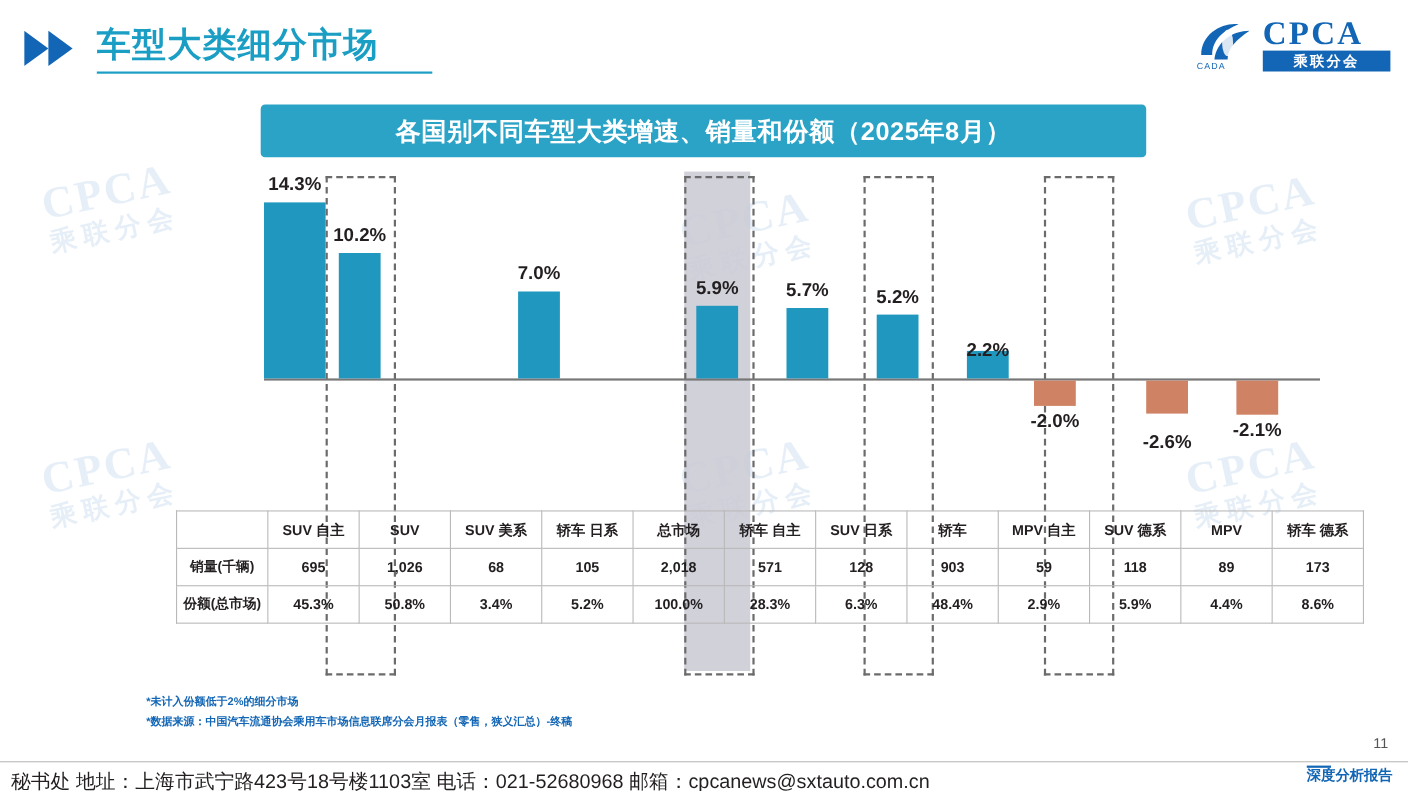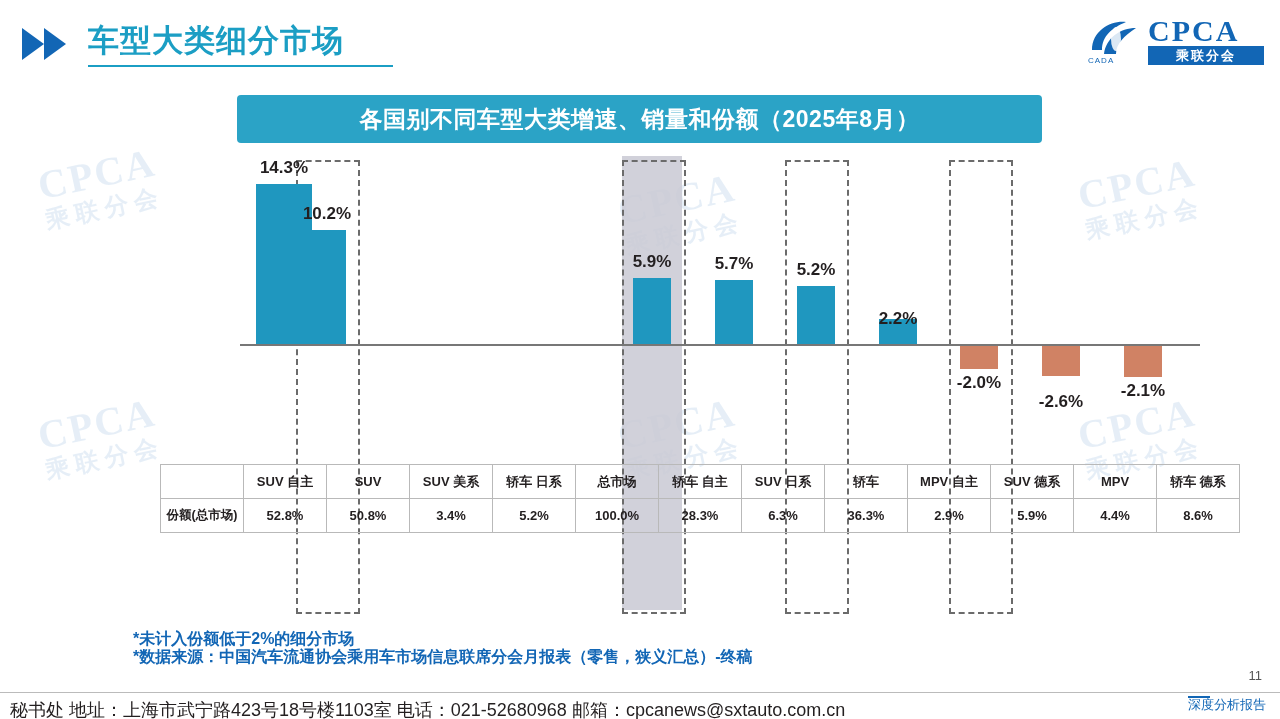--- a/index.html
+++ b/index.html
@@ -72,29 +72,29 @@
   .tbl td{
     border:1px solid #b9b9b9;
     font-size:13px;font-weight:bold;text-align:center;
     height:31px;color:#231f20;
   }
   .tbl td.rowhdr{font-size:12.5px;width:80px;}
   .tbl td.c{width:80px;}
   
   .notes{
     position:absolute;left:133px;top:630px;
-    font-size:16px;font-weight:bold;color:#1266b5;line-height:18px;
+    font-size:10px;font-weight:bold;color:#1266b5;line-height:18px;
   }
   
   .foot-line{position:absolute;left:0;top:692px;width:1280px;height:1px;background:#bbb;}
   .foot-txt{
     position:absolute;left:10px;top:698px;font-size:18px;color:#231f20;text-align:right;
   }
   .foot-right{
-    position:absolute;right:14px;top:696px;font-size:13px;font-weight:normal;color:#1266b5;
+    position:absolute;right:14px;top:696px;font-size:13px;font-weight:bold;color:#1266b5;
   }
   .foot-right .bar{display:inline-block;width:22px;height:2px;background:#1266b5;vertical-align:middle;margin-right:6px;}
   .pageno{position:absolute;right:18px;top:668px;font-size:13px;color:#555;}
 </style>
 </head>
 <body>
 
 <div class="wm" style="left:40px;top:150px;">
   <div class="w1">CPCA</div>
     <div class="w2">乘联分会</div>
@@ -150,31 +150,35 @@
 
   <div class="highlight" style="left:462px;top:6px;width:60px;height:454px;"></div>
 
   <div class="dashbox" style="left:136px;top:10px;width:60px;height:450px;"></div>
   <div class="dashbox" style="left:462px;top:10px;width:60px;height:450px;"></div>
   <div class="dashbox" style="left:625px;top:10px;width:60px;height:450px;"></div>
   <div class="dashbox" style="left:789px;top:10px;width:60px;height:450px;"></div>
 
   <div class="zeroline"></div>
 
-  <div class="bar" style="left:96px;top:0;width:56px;height:194px;">
+  <div class="bar" style="left:80px;top:0;width:56px;height:194px;">
     <div class="rect" style="bottom:0;height:160px;background:#1f97bf;"></div>
     <div class="lbl" style="bottom:166px;">14.3%</div>
   </div>
 
   <div class="bar" style="left:148px;top:0;width:38px;height:194px;">
     <div class="rect" style="bottom:0;height:114px;background:#1f97bf;"></div>
     <div class="lbl" style="bottom:120px;">10.2%</div>
   </div>
 
 
+  <div class="bar" style="left:311px;top:0;width:38px;height:194px;">
+    <div class="rect" style="bottom:0;height:79px;background:#1f97bf;"></div>
+    <div class="lbl" style="bottom:85px;">7.0%</div>
+  </div>
 
   <div class="bar" style="left:473px;top:0;width:38px;height:194px;">
     <div class="rect" style="bottom:0;height:66px;background:#1f97bf;"></div>
     <div class="lbl" style="bottom:72px;">5.9%</div>
   </div>
 
   <div class="bar" style="left:555px;top:0;width:38px;height:194px;">
     <div class="rect" style="bottom:0;height:64px;background:#1f97bf;"></div>
     <div class="lbl" style="bottom:70px;">5.7%</div>
   </div>
@@ -182,21 +186,21 @@
   <div class="bar" style="left:637px;top:0;width:38px;height:194px;">
     <div class="rect" style="bottom:0;height:58px;background:#1f97bf;"></div>
     <div class="lbl" style="bottom:64px;">5.2%</div>
   </div>
 
   <div class="bar" style="left:719px;top:0;width:38px;height:194px;">
     <div class="rect" style="bottom:0;height:25px;background:#1f97bf;"></div>
     <div class="lbl" style="bottom:15px;">2.2%</div>
   </div>
 
-  <div class="bar" style="left:800px;top:196px;width:38px;height:130px;">
+  <div class="bar" style="left:780px;top:196px;width:38px;height:130px;">
     <div class="rect" style="top:0;height:23px;background:#d08264;"></div>
     <div class="lbl" style="top:27px;">-2.0%</div>
   </div>
 
   <div class="bar" style="left:882px;top:196px;width:38px;height:130px;">
     <div class="rect" style="top:0;height:30px;background:#d08264;"></div>
     <div class="lbl" style="top:34px;margin-top:12px;">-2.6%</div>
   </div>
 
   <div class="bar" style="left:964px;top:196px;width:38px;height:130px;">
@@ -217,29 +221,44 @@
     <td class="c">总市场</td>
     <td class="c">轿车 自主</td>
     <td class="c">SUV 日系</td>
     <td class="c">轿车</td>
     <td class="c">MPV 自主</td>
     <td class="c">SUV 德系</td>
     <td class="c">MPV</td>
     <td class="c">轿车 德系</td>
   </tr>
   <tr>
+    <td class="rowhdr">销量(千辆)</td>
+    <td class="c">695</td>
+    <td class="c">1,026</td>
+    <td class="c">68</td>
+    <td class="c">105</td>
+    <td class="c">2,018</td>
+    <td class="c">571</td>
+    <td class="c">128</td>
+    <td class="c">903</td>
+    <td class="c">59</td>
+    <td class="c">118</td>
+    <td class="c">89</td>
+    <td class="c">173</td>
+  </tr>
+  <tr>
     <td class="rowhdr">份额(总市场)</td>
-    <td class="c">52.8%</td>
+    <td class="c">45.3%</td>
     <td class="c">50.8%</td>
     <td class="c">3.4%</td>
     <td class="c">5.2%</td>
     <td class="c">100.0%</td>
     <td class="c">28.3%</td>
     <td class="c">6.3%</td>
-    <td class="c">36.3%</td>
+    <td class="c">48.4%</td>
     <td class="c">2.9%</td>
     <td class="c">5.9%</td>
     <td class="c">4.4%</td>
     <td class="c">8.6%</td>
   </tr>
 </tbody>
   </table>
 
 <div class="notes">
   <div>*未计入份额低于2%的细分市场</div>

